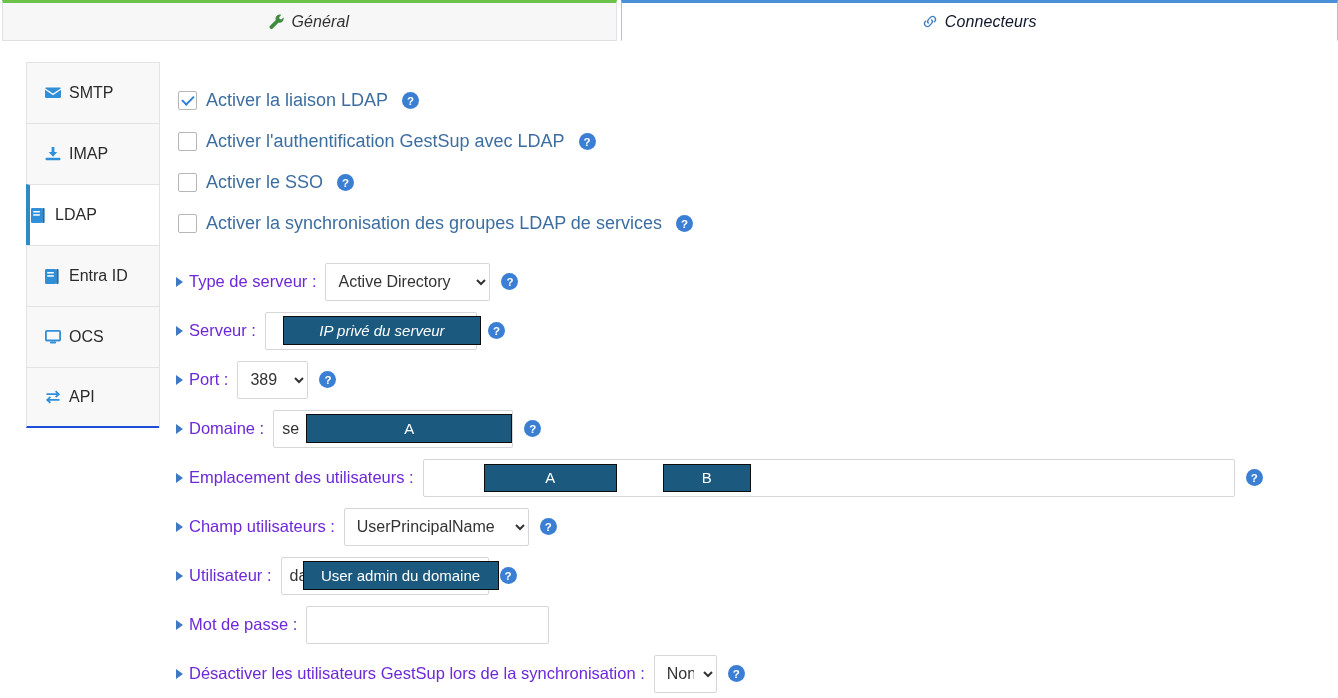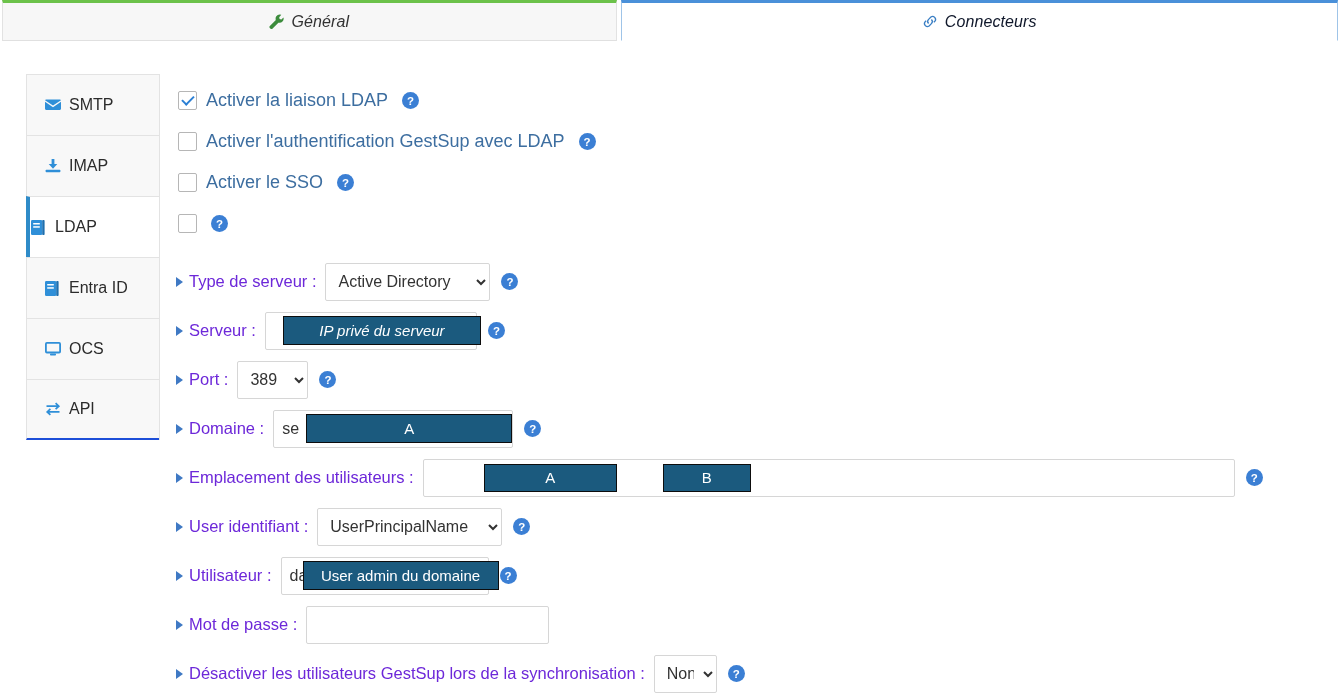--- a/index.html
+++ b/index.html
@@ -54,21 +54,21 @@
   .tab-icon { font-size: 15px; line-height: 1; display: inline-flex; }
   .icon-wrench { color: #3c8c3c; }
   .icon-link { color: #3b7fc4; }
   .tab-label { font-size: 16px; letter-spacing: .1px; }
 
   
   .body-wrap { position: absolute; top: 43px; left: 0; width: 1338px; height: 655px; }
 
   
   .sidebar {
-    position: absolute; top: 31px; left: 26px;
+    position: absolute; top: 19px; left: 26px;
     width: 134px;
     border-right: 1px solid #e3e3e3;
   }
   .side-item {
     position: relative;
     height: 61px;
     background: #f8f8f8;
     border: 1px solid #e3e3e3;
     border-right: none;
     border-bottom: none;
@@ -304,20 +304,21 @@
       </div>
 
       <div class="chk-row">
         <span class="chkbox"></span>
         <span class="chk-label">Activer le SSO</span>
         <span class="help" style="margin-left:5px;">?</span>
       </div>
 
       <div class="chk-row">
         <span class="chkbox"></span>
+        <span class="chk-label">Activer la synchronisation des groupes LDAP de services</span>
         <span class="help" style="margin-left:5px;">?</span>
       </div>
 
       <div class="field-row" style="margin-top:13px;">
         <span class="flabel">
           <span class="bullet"></span>
           <span>Type de serveur :</span>
         </span>
         <span class="ctl-gap"></span>
         <select class="ctl sel-type">
@@ -374,21 +375,21 @@
           <input class="ctl inp-location" value="" style="">
           <span class="redact rd-loc-a">A</span>
           <span class="redact rd-loc-b">B</span>
         </span>
         <span class="help">?</span>
       </div>
 
       <div class="field-row">
         <span class="flabel">
           <span class="bullet"></span>
-          <span>User identifiant :</span>
+          <span>Champ utilisateurs :</span>
         </span>
         <span class="ctl-gap"></span>
         <select class="ctl sel-id">
           <option>UserPrincipalName</option>
         </select>
         <span class="help">?</span>
       </div>
 
       <div class="field-row">
         <span class="flabel">

